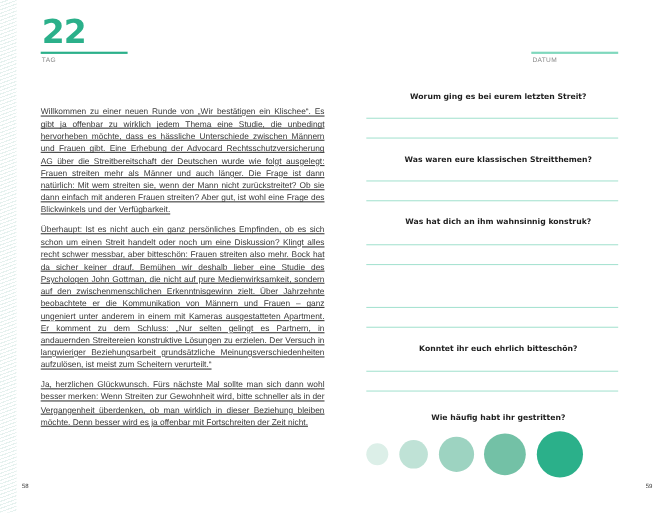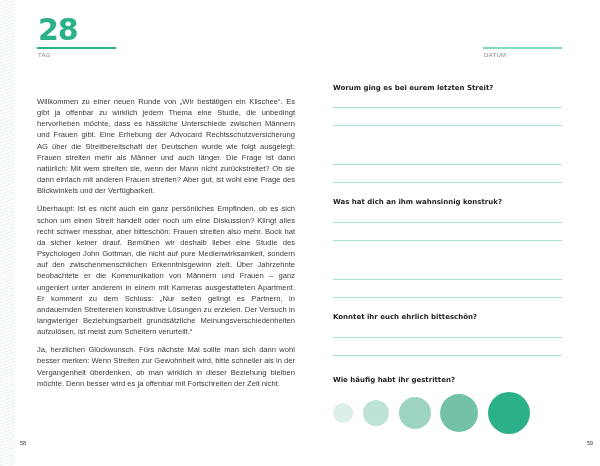--- a/index.html
+++ b/index.html
@@ -9,36 +9,36 @@
       font-family: "Liberation Sans", sans-serif;
       color: #333;
     }
     .spread { position: absolute; left: 0; top: 0; width: 600px; height: 466px; }
     .edge-pattern {
       position: absolute; left: 0; top: 0; width: 15px; height: 466px;
       background: repeating-linear-gradient(160deg, #ffffff 0px, #ffffff 2px, #e6f2ef 2px, #e6f2ef 3px);
     }
     .page { position: absolute; top: 0; height: 466px; }
     .page-left { left: 15px; width: 285px; }
-    .page-right { left: 300px; width: 300px; }
+    .page-right { left: 300px; width: 300px; text-align: center; }
 
     .day-number {
       position: absolute; left: 23px; top: 14px;
       font-family: "DejaVu Sans", sans-serif; font-weight: bold;
       font-size: 30px; line-height: 32px; color: #2bb08a; letter-spacing: -1px;
     }
     .day-rule { position: absolute; left: 22px; top: 47px; width: 79px; height: 2px; background: #2bb08a; }
     .day-label { position: absolute; left: 23px; top: 52px; font-size: 6px; color: #888; letter-spacing: 0.3px; }
 
     .body-text {
       position: absolute; left: 22px; top: 96px; width: 258px;
       font-size: 7.6px; line-height: 11.15px; color: #3a3a3a;
       text-align: justify; hyphens: manual;
     }
-    .body-text p { margin: 0 0 7px 0; }
+    .body-text p { margin: 0 0 7px 0; text-decoration: underline; }
 
     .page-num-left { position: absolute; left: 5px; top: 440px; font-size: 5.5px; color: #333; }
 
     .date-rule { position: absolute; left: 183px; top: 47px; width: 79px; height: 2px; background: #7fd8bd; }
     .date-label { position: absolute; left: 184px; top: 52px; font-size: 6px; color: #888; letter-spacing: 0.3px; }
 
     .question {
       position: absolute; left: 33px; width: 240px;
       font-family: "DejaVu Sans", sans-serif; font-weight: bold;
       font-size: 7px; line-height: 9px; color: #1e1e1e;
@@ -49,41 +49,42 @@
 
     .page-num-right { position: absolute; left: 287px; top: 440px; font-size: 5.5px; color: #333; }
   </style>
 </head>
 <body>
 
 <div class="spread">
   <div class="edge-pattern"></div>
 
   <div class="page page-left">
-    <div class="day-number">28</div>
+    <div class="day-number">22</div>
     <div class="day-rule"></div>
     <div class="day-label">TAG</div>
 
     <div class="body-text">
       <p>Willkommen zu einer neuen Runde von „Wir bestätigen ein Klischee“. Es gibt ja offenbar zu wirklich jedem Thema eine Studie, die unbe­dingt hervorheben möchte, dass es hässliche Unterschiede zwischen Männern und Frauen gibt. Eine Erhebung der Advocard Rechtsschutz­versicherung AG über die Streitbereitschaft der Deutschen wurde wie folgt ausgelegt: Frauen streiten mehr als Männer und auch länger. Die Frage ist dann natürlich: Mit wem streiten sie, wenn der Mann nicht zurückstreitet? Ob sie dann einfach mit anderen Frauen streiten? Aber gut, ist wohl eine Frage des Blickwinkels und der Verfügbarkeit.</p>
       <p>Überhaupt: Ist es nicht auch ein ganz persönliches Empfinden, ob es sich schon um einen Streit handelt oder noch um eine Diskussion? Klingt alles recht schwer messbar, aber bitteschön: Frauen streiten also mehr. Bock hat da sicher keiner drauf. Bemühen wir deshalb lie­ber eine Studie des Psychologen John Gottman, die nicht auf pure Medienwirksamkeit, sondern auf den zwischenmenschlichen Erkennt­nisgewinn zielt. Über Jahrzehnte beobachtete er die Kommunikation von Männern und Frauen – ganz ungeniert unter anderem in einem mit Kameras ausgestatteten Apartment. Er komment zu dem Schluss: „Nur selten gelingt es Partnern, in andauernden Streitereien konstruk­tive Lösungen zu erzielen. Der Versuch in langwieriger Beziehungsar­beit grundsätzliche Meinungsverschiedenheiten aufzulösen, ist meist zum Scheitern verurteilt.“</p>
       <p>Ja, herzlichen Glückwunsch. Fürs nächste Mal sollte man sich dann wohl besser merken: Wenn Streiten zur Gewohnheit wird, bitte schnel­ler als in der Vergangenheit überdenken, ob man wirklich in dieser Beziehung bleiben möchte. Denn besser wird es ja offenbar mit Fort­schreiten der Zeit nicht.</p>
     </div>
 
     <div class="page-num-left">58</div>
   </div>
 
   <div class="page page-right">
     <div class="date-rule"></div>
     <div class="date-label">DATUM</div>
 
     <div class="question" style="top:84px">Worum ging es bei eurem letzten Streit?</div>
     <div class="answer-line" style="top:107px"></div>
     <div class="answer-line" style="top:125px"></div>
 
+    <div class="question" style="top:141px">Was waren eure klassischen Streitthemen?</div>
     <div class="answer-line" style="top:164px"></div>
     <div class="answer-line" style="top:182px"></div>
 
     <div class="question" style="top:198px">Was hat dich an ihm wahnsinnig konstruk?</div>
     <div class="answer-line" style="top:222px"></div>
     <div class="answer-line" style="top:240px"></div>
 
     <div class="answer-line" style="top:279px"></div>
     <div class="answer-line" style="top:297px"></div>
 

